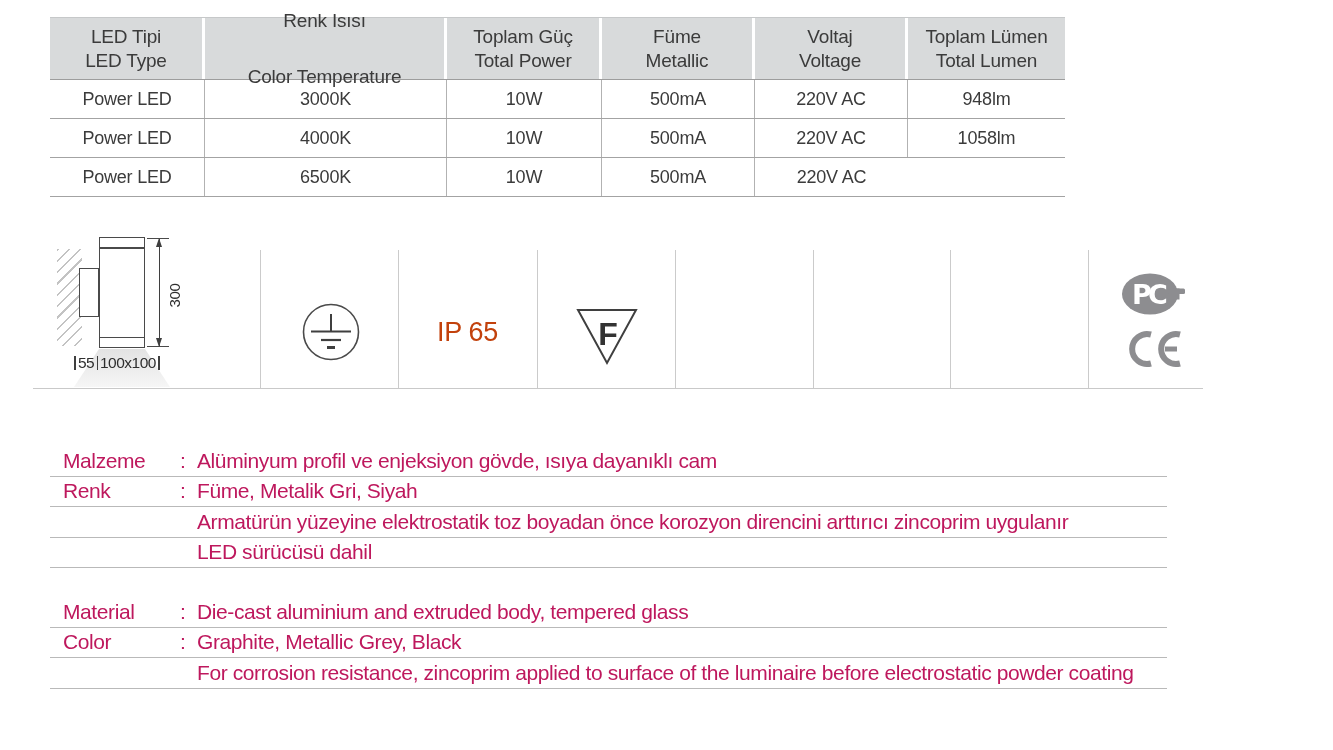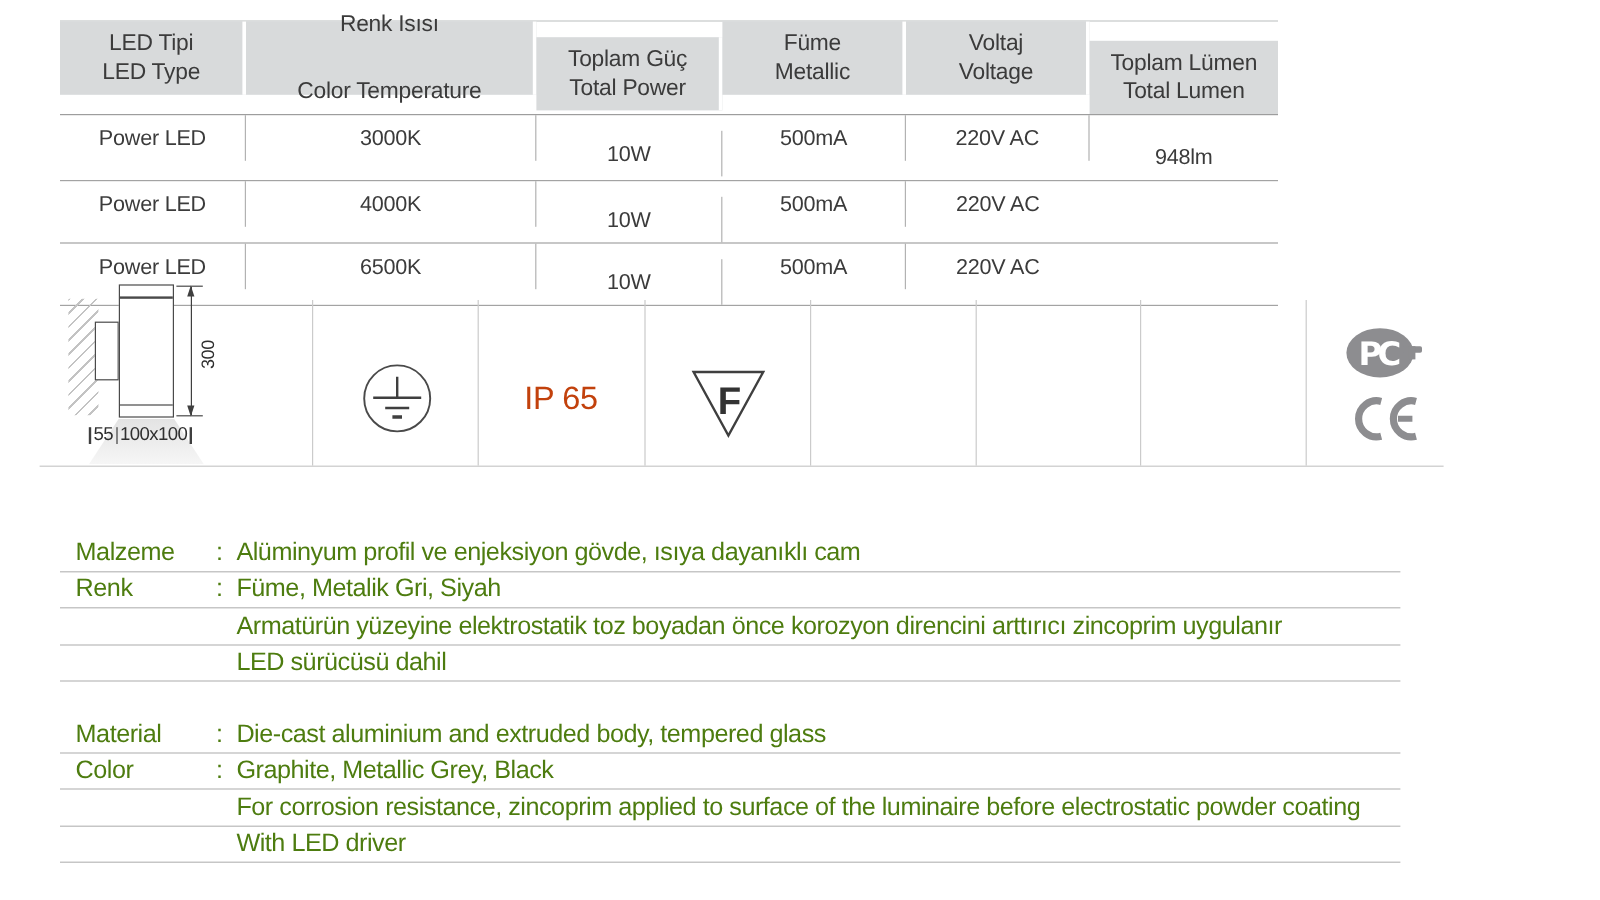--- a/index.html
+++ b/index.html
@@ -10,21 +10,21 @@
   #spec-table{position:absolute;left:50px;top:17px;width:1015px;}
   .t-header{display:flex;border-top:1px solid #c6c8c9;border-bottom:1px solid #9d9d9d;}
   .t-hcell{background:#d8dadb;height:61px;box-sizing:border-box;display:flex;flex-direction:column;
            justify-content:center;align-items:center;font-size:19px;line-height:24px;
            letter-spacing:-0.2px;border-right:3px solid #fff;}
   .t-hcell:last-child{border-right:none;}
   .t-row{display:flex;border-bottom:1px solid #a3a3a3;}
   .t-cell{height:38px;box-sizing:border-box;display:flex;justify-content:center;align-items:center;
           font-size:18px;letter-spacing:-0.2px;border-right:1px solid #b2b2b2;}
   .t-cell:last-child{border-right:none;text-align:right;}
-  .c0{width:155px;} .c1{width:242px;gap:32px;} .c2{width:155px;margin-top:13px;} .c3{width:153px;} .c4{width:153px;} .c5{width:157px;margin-top:16px;}
+  .c0{width:155px;} .c1{width:242px;gap:32px;} .c2{width:155px;} .c3{width:153px;} .c4{width:153px;} .c5{width:157px;}
   .t-row .c5, .t-header .c5{width:157px;}
 
   
   .strip-divider{position:absolute;top:250px;height:138px;width:1px;background:#cbcbcb;}
   #strip-bottom-line{position:absolute;left:33px;top:388px;width:1170px;height:1px;background:#c9c9c9;}
 
   
   #wall-hatch{position:absolute;left:57px;top:249px;width:25px;height:97px;
       background:repeating-linear-gradient(135deg,#c3c3c3 0 1.5px,transparent 1.5px 8px);}
   #bracket{position:absolute;left:79px;top:268px;width:20px;height:49px;background:#fff;
@@ -56,21 +56,21 @@
   #f-icon{position:absolute;left:576px;top:307px;}
   #pct-icon{position:absolute;left:1121px;top:272px;}
   #ce-icon{position:absolute;left:1128px;top:330px;}
 
   
   .spec-block{position:absolute;left:50px;width:1117px;}
   #specs-tr{top:446px;}
   #specs-en{top:597px;}
   .spec-row{height:30.5px;box-sizing:border-box;border-bottom:1px solid #b9b9b9;
       display:flex;align-items:center;padding-left:13px;font-size:21px;letter-spacing:-0.4px;
-      color:#4d7c0f;white-space:nowrap;}
+      color:#be185d;white-space:nowrap;}
   .spec-label{width:117px;flex:0 0 117px;}
   .spec-colon{width:17px;flex:0 0 17px;}
   .spec-text{flex:1;}
 </style>
 </head>
 <body>
 
 <div id="page">
 
   <div id="spec-table">
@@ -108,20 +108,21 @@
       <div class="t-cell c3">500mA</div>
       <div class="t-cell c4">220V AC</div>
       <div class="t-cell c5">948lm</div>
     </div>
     <div class="t-row">
       <div class="t-cell c0">Power LED</div>
       <div class="t-cell c1">4000K</div>
       <div class="t-cell c2">10W</div>
       <div class="t-cell c3">500mA</div>
       <div class="t-cell c4">220V AC</div>
+      <div class="t-cell c5">1058lm</div>
     </div>
     <div class="t-row">
       <div class="t-cell c0">Power LED</div>
       <div class="t-cell c1">6500K</div>
       <div class="t-cell c2">10W</div>
       <div class="t-cell c3">500mA</div>
       <div class="t-cell c4">220V AC</div>
     </div>
   </div>
 
@@ -216,20 +217,15 @@
     <div class="spec-row">
       <span class="spec-label">Color</span>
       <span class="spec-colon">:</span>
       <span class="spec-text">Graphite, Metallic Grey, Black</span>
     </div>
     <div class="spec-row">
       <span class="spec-label"></span>
       <span class="spec-colon"></span>
       <span class="spec-text">For corrosion resistance, zincoprim applied to surface of the luminaire before electrostatic powder coating</span>
     </div>
-    <div class="spec-row">
-      <span class="spec-label"></span>
-      <span class="spec-colon"></span>
-      <span class="spec-text">With LED driver</span>
-    </div>
   </div>
 
 </div>
 
 </body></html>

